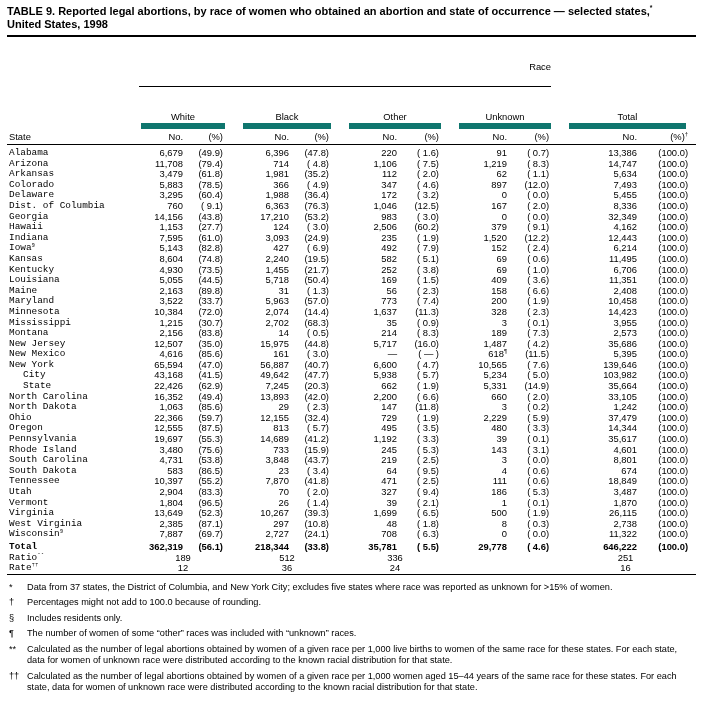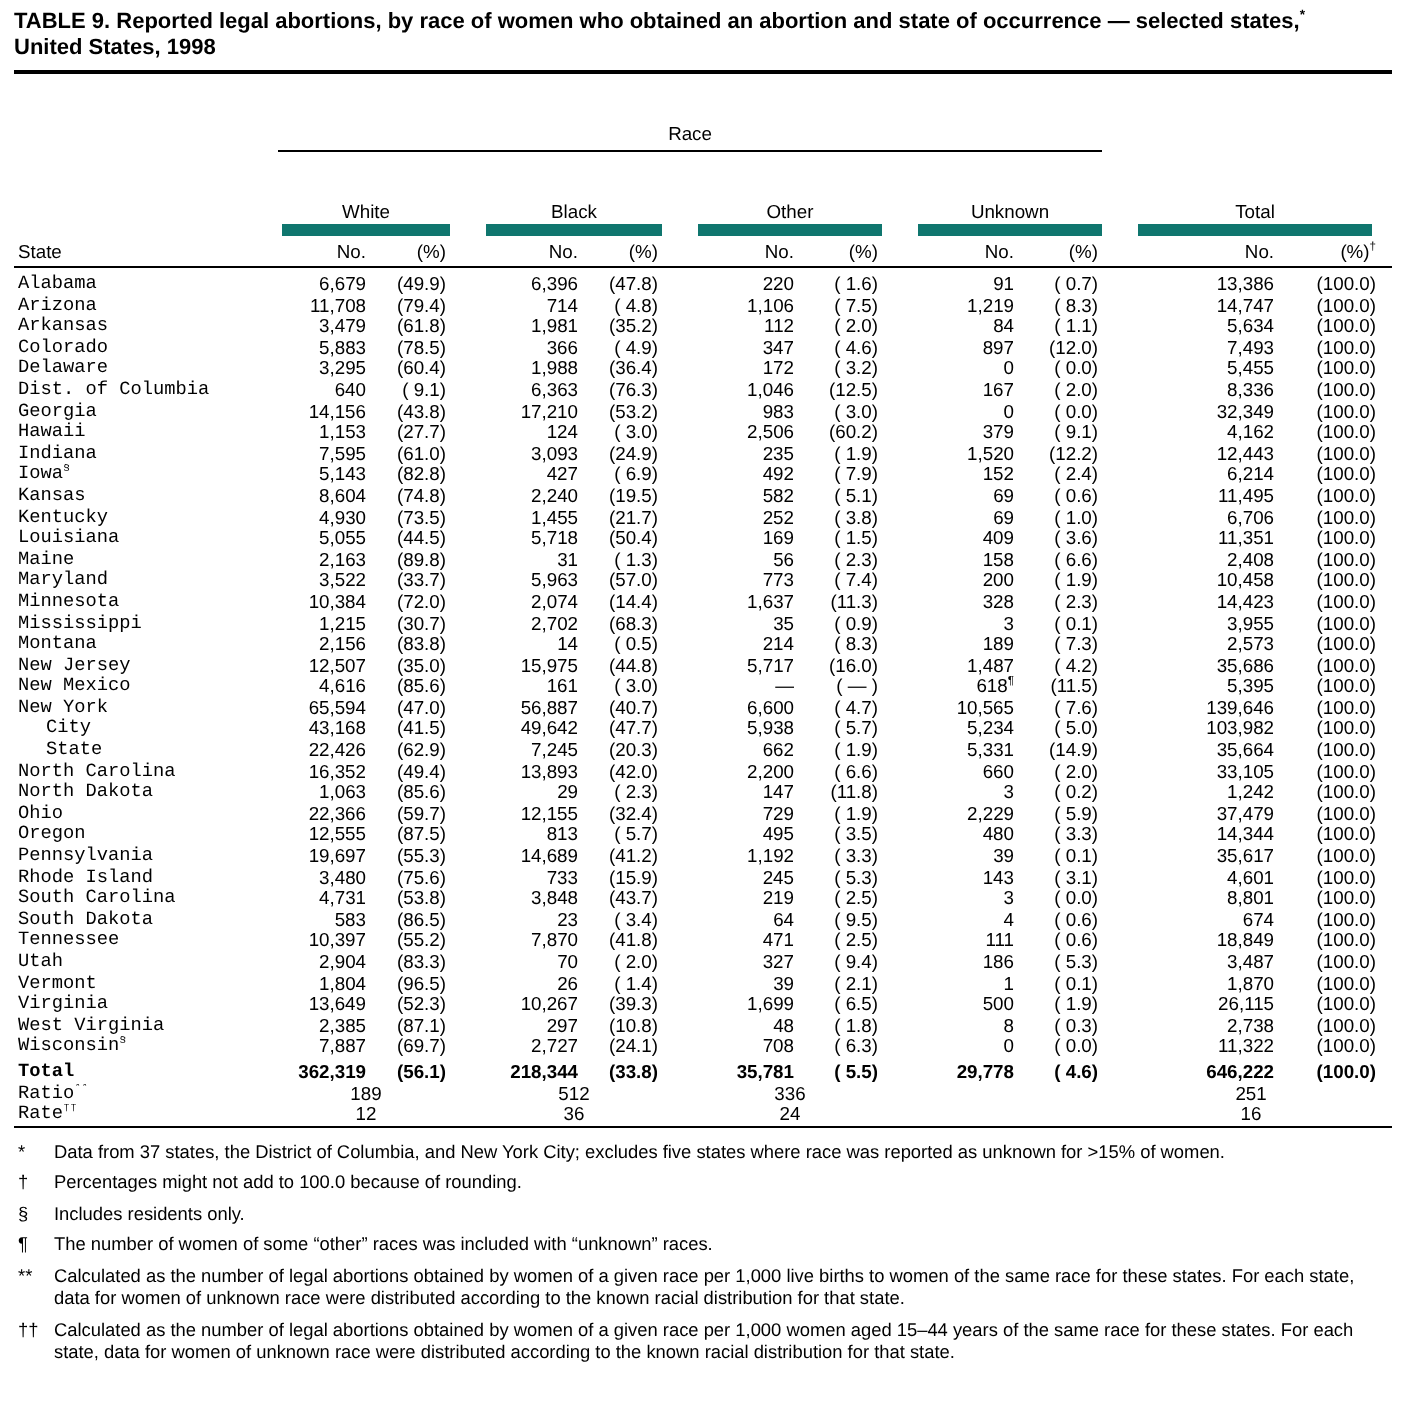--- a/index.html
+++ b/index.html
@@ -13,21 +13,21 @@
 
   #table-title { font-size:11px; font-weight:bold; line-height:13px; }
 
   #main-table {
     width:689px; table-layout:fixed; border-collapse:collapse;
     margin-top:4px; border-top:2px solid #000; border-bottom:1px solid #000;
   }
   th, td { font-size:9.4px; font-weight:normal; padding:0; white-space:pre; overflow:hidden; }
 
   thead th { line-height:11px; vertical-align:bottom; }
-  .race-cell div { border-bottom:1px solid #000; text-align:center; margin:2px 14px 0 2px; padding-bottom:3px; }
+  .race-cell div { border-bottom:1px solid #000; text-align:right; margin:2px 14px 0 2px; padding-bottom:14px; }
   .group-cell div { border-bottom:6px solid #0f766e; text-align:center; margin:2px 14px 0 4px; padding-bottom:1px; }
   .group-cell.total div { margin-right:10px; }
   .sub-row th { border-bottom:1px solid #000; padding-bottom:2px; padding-top:2px; }
   .state-head { text-align:left; padding-left:2px; }
   .head-no  { text-align:right; padding-right:6px; }
   .head-pct { text-align:right; padding-right:16px; }
   .head-pct.t-pct { padding-right:8px; }
 
   tbody td { line-height:10.6px; }
   tbody tr:first-child td { padding-top:3px; }
@@ -124,21 +124,21 @@
         <td class="pct t-pct">(100.0)</td>
       </tr>
       <tr>
         <td class="state">Arkansas</td>
         <td class="no">3,479</td>
         <td class="pct">(61.8)</td>
         <td class="no">1,981</td>
         <td class="pct">(35.2)</td>
         <td class="no">112</td>
         <td class="pct">( 2.0)</td>
-        <td class="no">84</td>
+        <td class="no">62</td>
         <td class="pct">( 1.1)</td>
         <td class="no">5,634</td>
         <td class="pct t-pct">(100.0)</td>
       </tr>
       <tr>
         <td class="state">Colorado</td>
         <td class="no">5,883</td>
         <td class="pct">(78.5)</td>
         <td class="no">366</td>
         <td class="pct">( 4.9)</td>
@@ -157,21 +157,21 @@
         <td class="pct">(36.4)</td>
         <td class="no">172</td>
         <td class="pct">( 3.2)</td>
         <td class="no">0</td>
         <td class="pct">( 0.0)</td>
         <td class="no">5,455</td>
         <td class="pct t-pct">(100.0)</td>
       </tr>
       <tr>
         <td class="state">Dist. of Columbia</td>
-        <td class="no">640</td>
+        <td class="no">760</td>
         <td class="pct">( 9.1)</td>
         <td class="no">6,363</td>
         <td class="pct">(76.3)</td>
         <td class="no">1,046</td>
         <td class="pct">(12.5)</td>
         <td class="no">167</td>
         <td class="pct">( 2.0)</td>
         <td class="no">8,336</td>
         <td class="pct t-pct">(100.0)</td>
       </tr>

